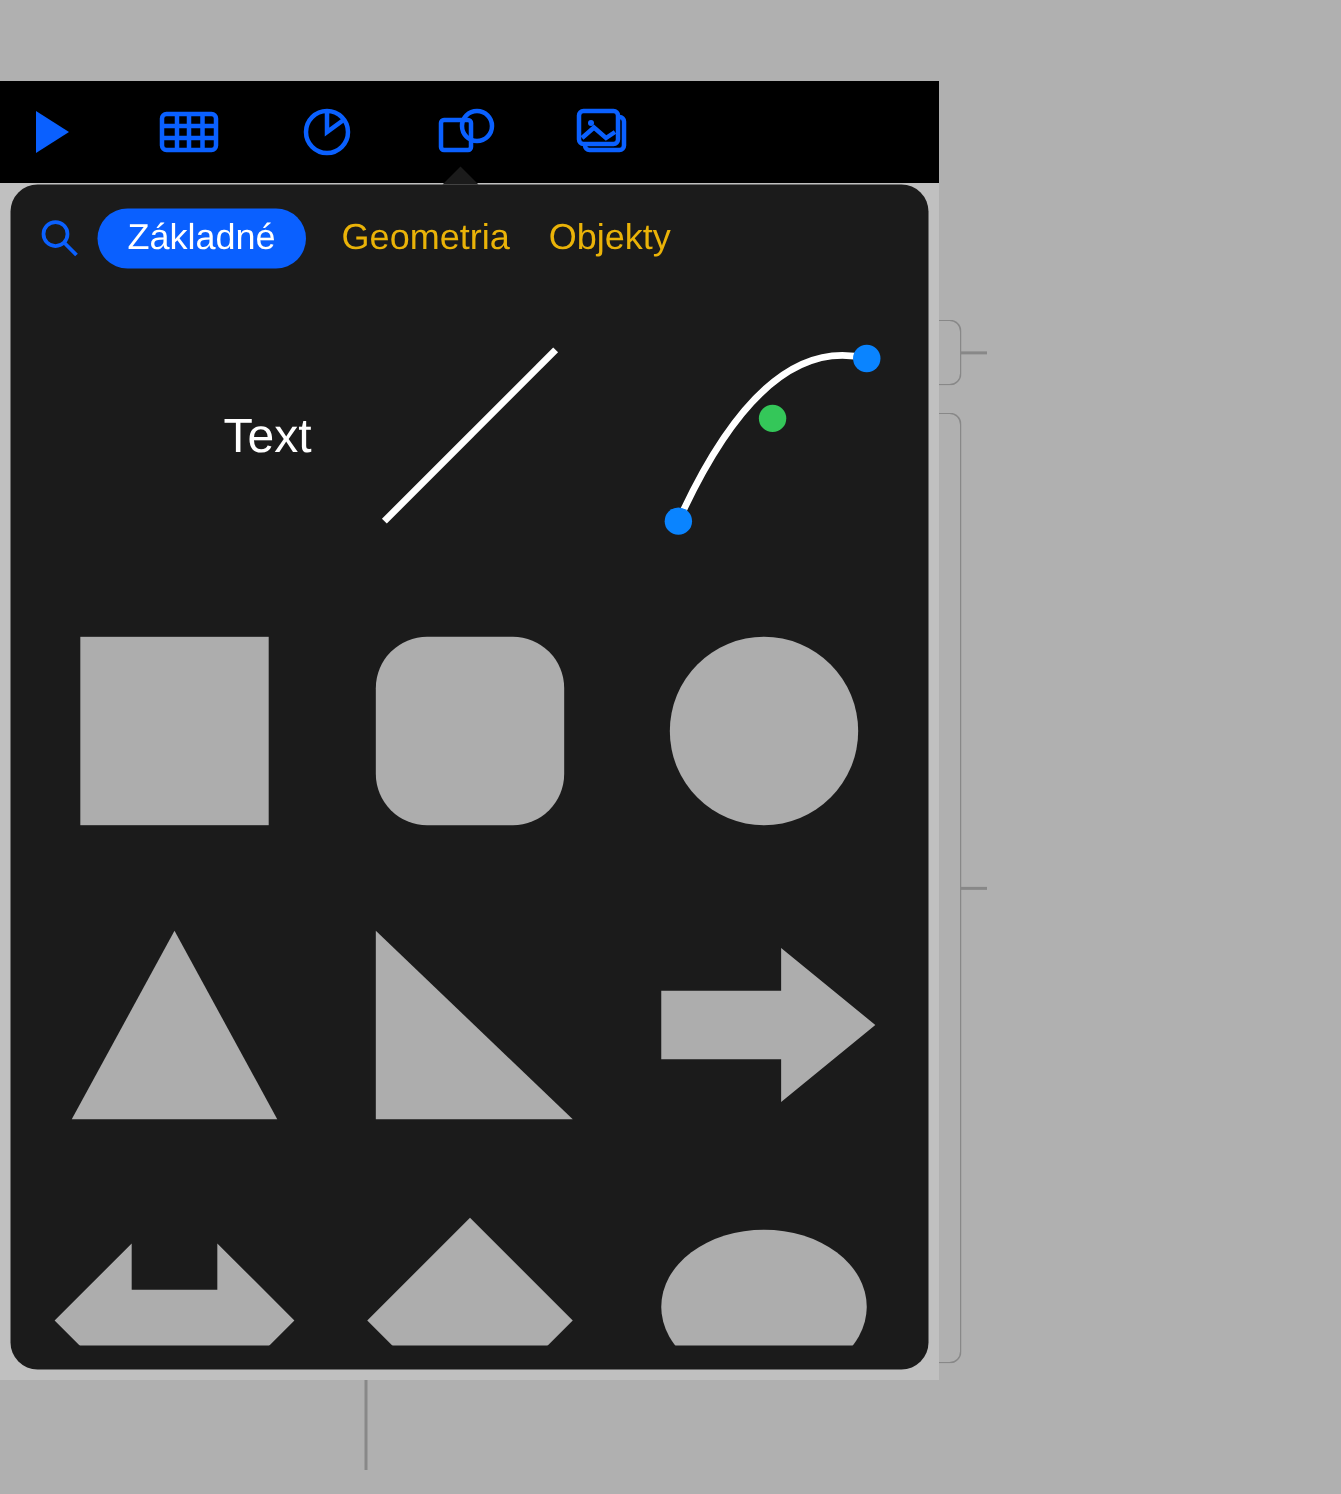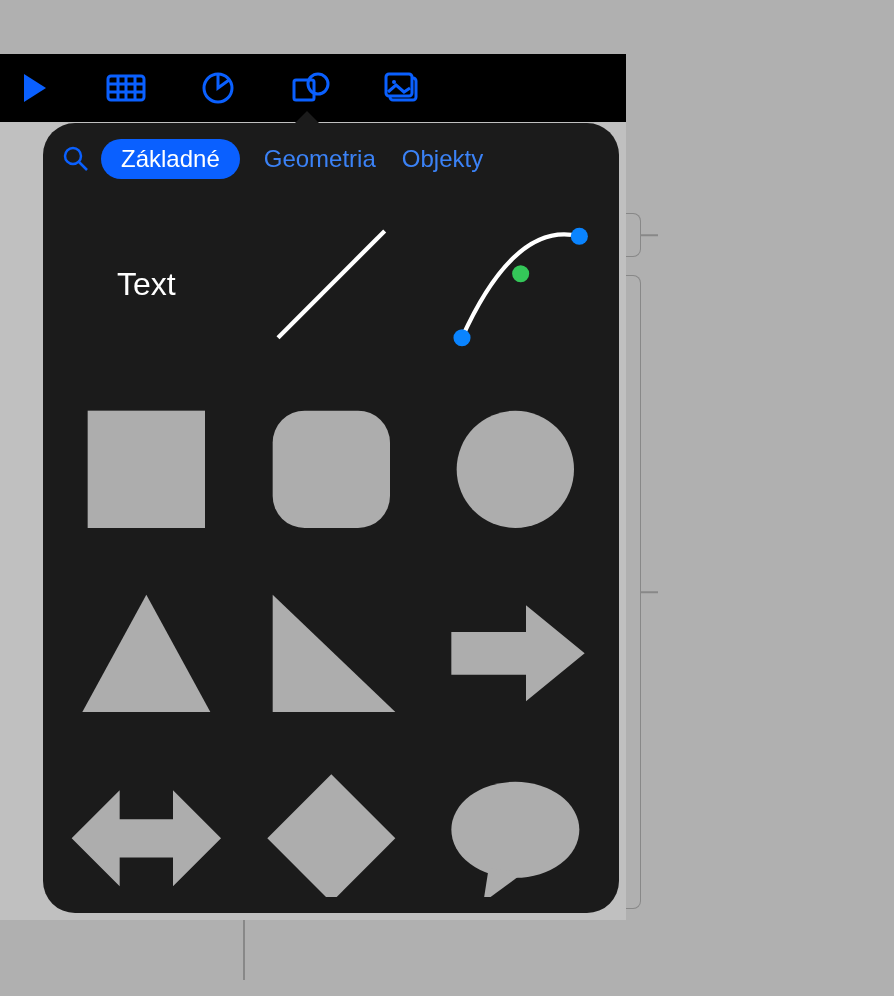--- a/index.html
+++ b/index.html
@@ -46,43 +46,42 @@
       width: 0; height: 0;
       border-left: 12px solid transparent;
       border-right: 12px solid transparent;
       border-bottom: 12px solid #1b1b1b;
       z-index: 10;
     }
     .popover {
       position: absolute;
       top: 1px; left: 7px; right: 7px; bottom: 7px;
       background: #1b1b1b;
-      border-radius: 32px;
+      border-radius: 18px;
       padding: 16px 18px;
       overflow: hidden;
       display: flex;
       flex-direction: column;
-      margin-left: 36px;
     }
     .popover-header {
       display: flex;
       align-items: center;
       gap: 10px;
       margin-bottom: 20px;
     }
     .search-btn {
       width: 30px; height: 30px;
       color: #0a60ff;
       display: flex; align-items: center; justify-content: center;
       cursor: pointer;
     }
     .search-btn svg { width: 100%; height: 100%; }
     .category-row { display: flex; gap: 22px; align-items: center; }
     .category-tab {
-      color: #3b82f6;
+      color: #eab308;
       font-size: 24px;
       font-weight: 400;
       cursor: pointer;
       padding: 6px 2px;
       white-space: nowrap;
     }
     .category-tab.selected {
       background: #0a60ff;
       color: #fff;
       border-radius: 999px;
@@ -93,21 +92,21 @@
       grid-template-columns: repeat(3, 1fr);
       gap: 14px;
       flex: 1;
       overflow: hidden;
     }
     .shape-cell {
       width: 100%;
       aspect-ratio: 1/1;
       display: flex;
       align-items: center;
-      justify-content: center;
+      justify-content: flex-end;
       cursor: pointer;
       position: relative;
     }
     .shape-cell svg { width: 100%; height: 100%; }
     .shape-cell .text-label {
       color: #ffffff;
       font-size: 32px;
       font-weight: 400;
     }
     

